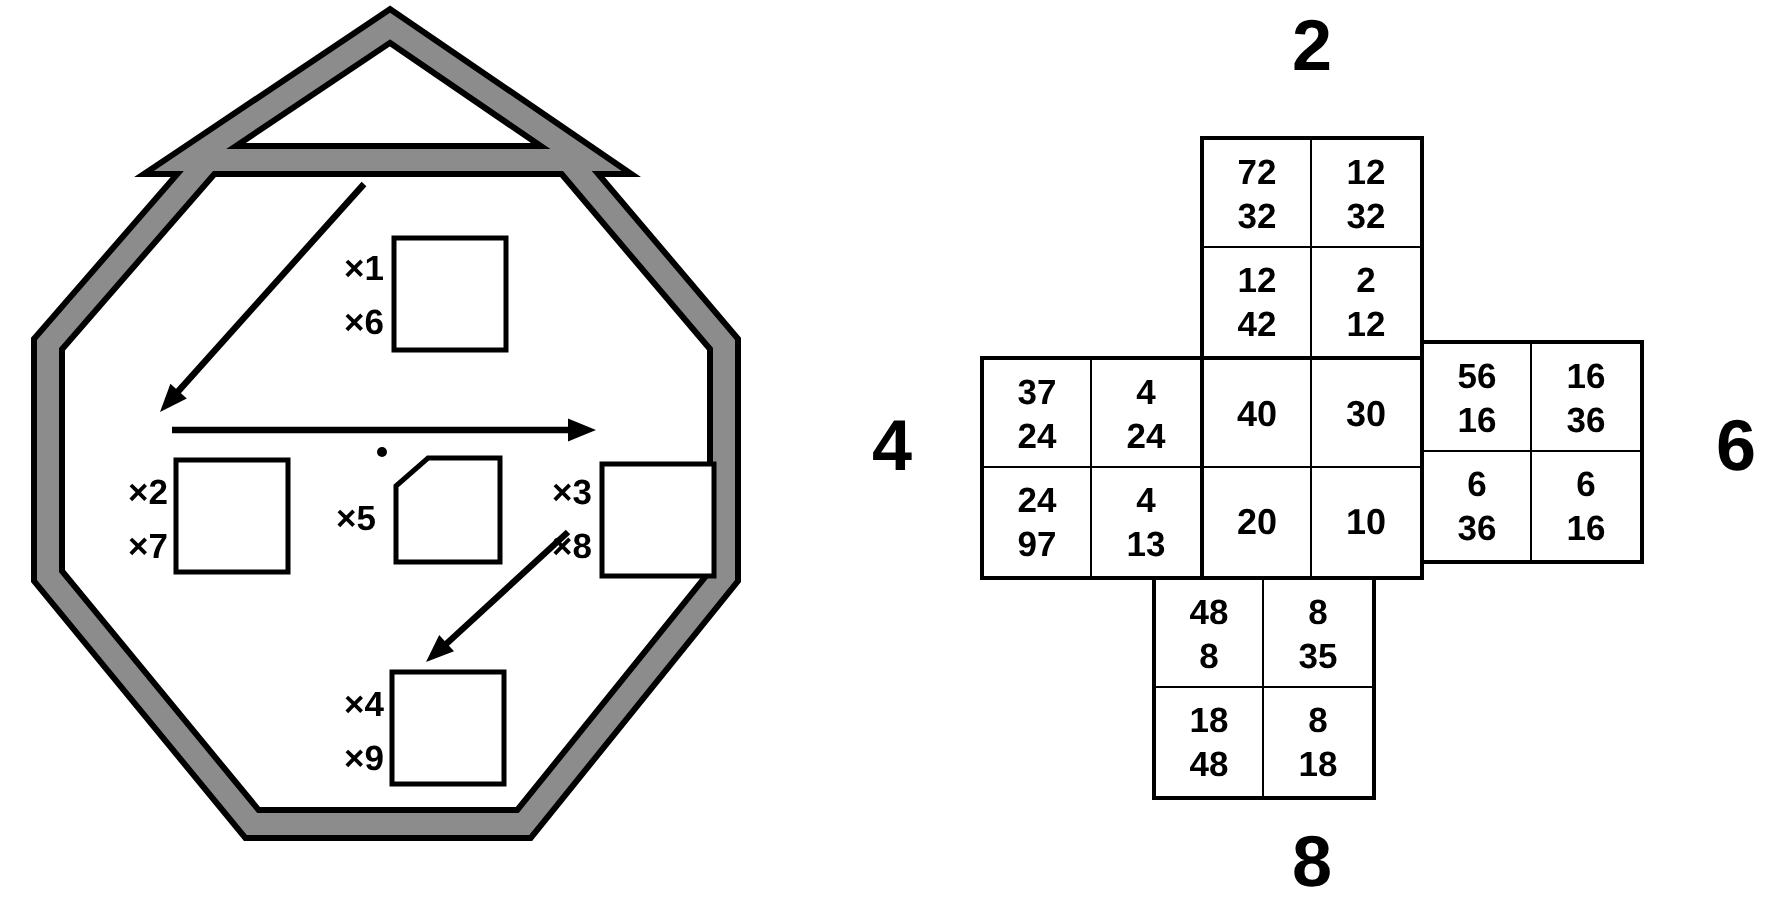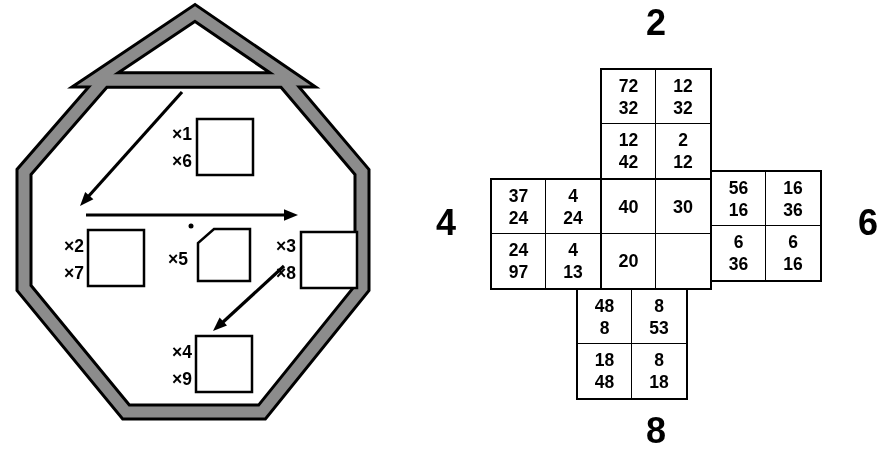--- a/index.html
+++ b/index.html
@@ -131,20 +131,21 @@
     <div class="cell">
       <div>4</div>
       <div>13</div>
     </div>
   </div>
 
   <div class="block" style="left:600px;top:178px">
     <div class="cell single">40</div>
     <div class="cell single">30</div>
     <div class="cell single">20</div>
+    <div class="cell single">10</div>
   </div>
 
   <div class="block" style="left:710px;top:170px">
     <div class="cell">
       <div>56</div>
       <div>16</div>
     </div>
     <div class="cell">
       <div>16</div>
       <div>36</div>
@@ -159,21 +160,21 @@
     </div>
   </div>
 
   <div class="block" style="left:576px;top:288px">
     <div class="cell">
       <div>48</div>
       <div>8</div>
     </div>
     <div class="cell">
       <div>8</div>
-      <div>53</div>
+      <div>35</div>
     </div>
     <div class="cell">
       <div>18</div>
       <div>48</div>
     </div>
     <div class="cell">
       <div>8</div>
       <div>18</div>
     </div>
   </div>

